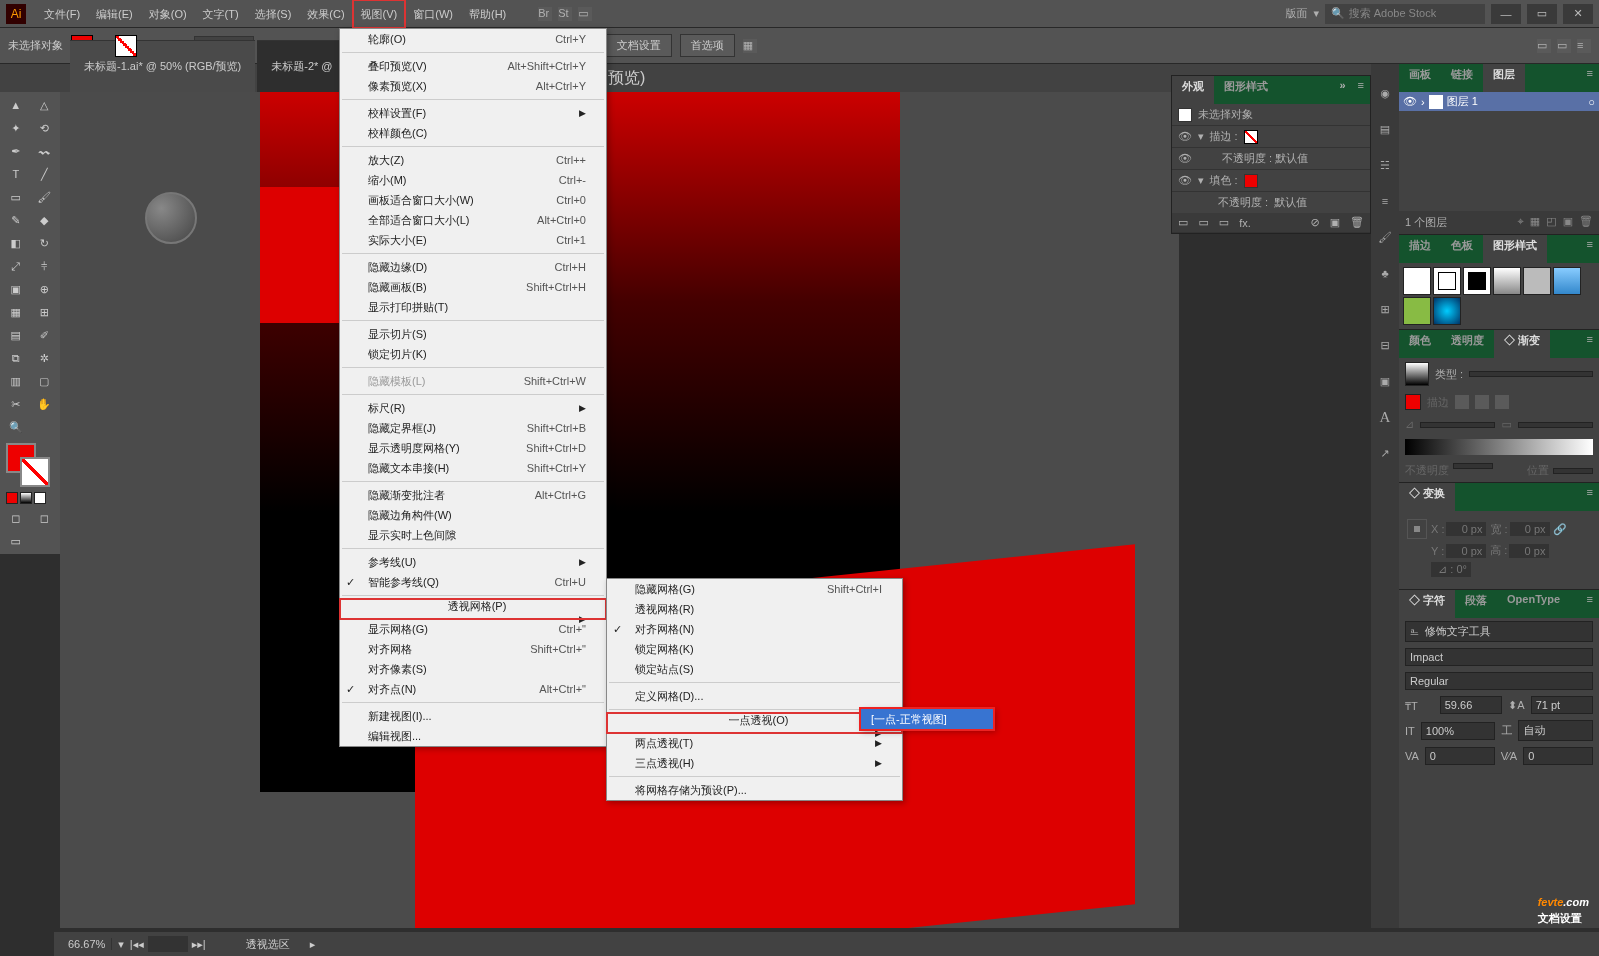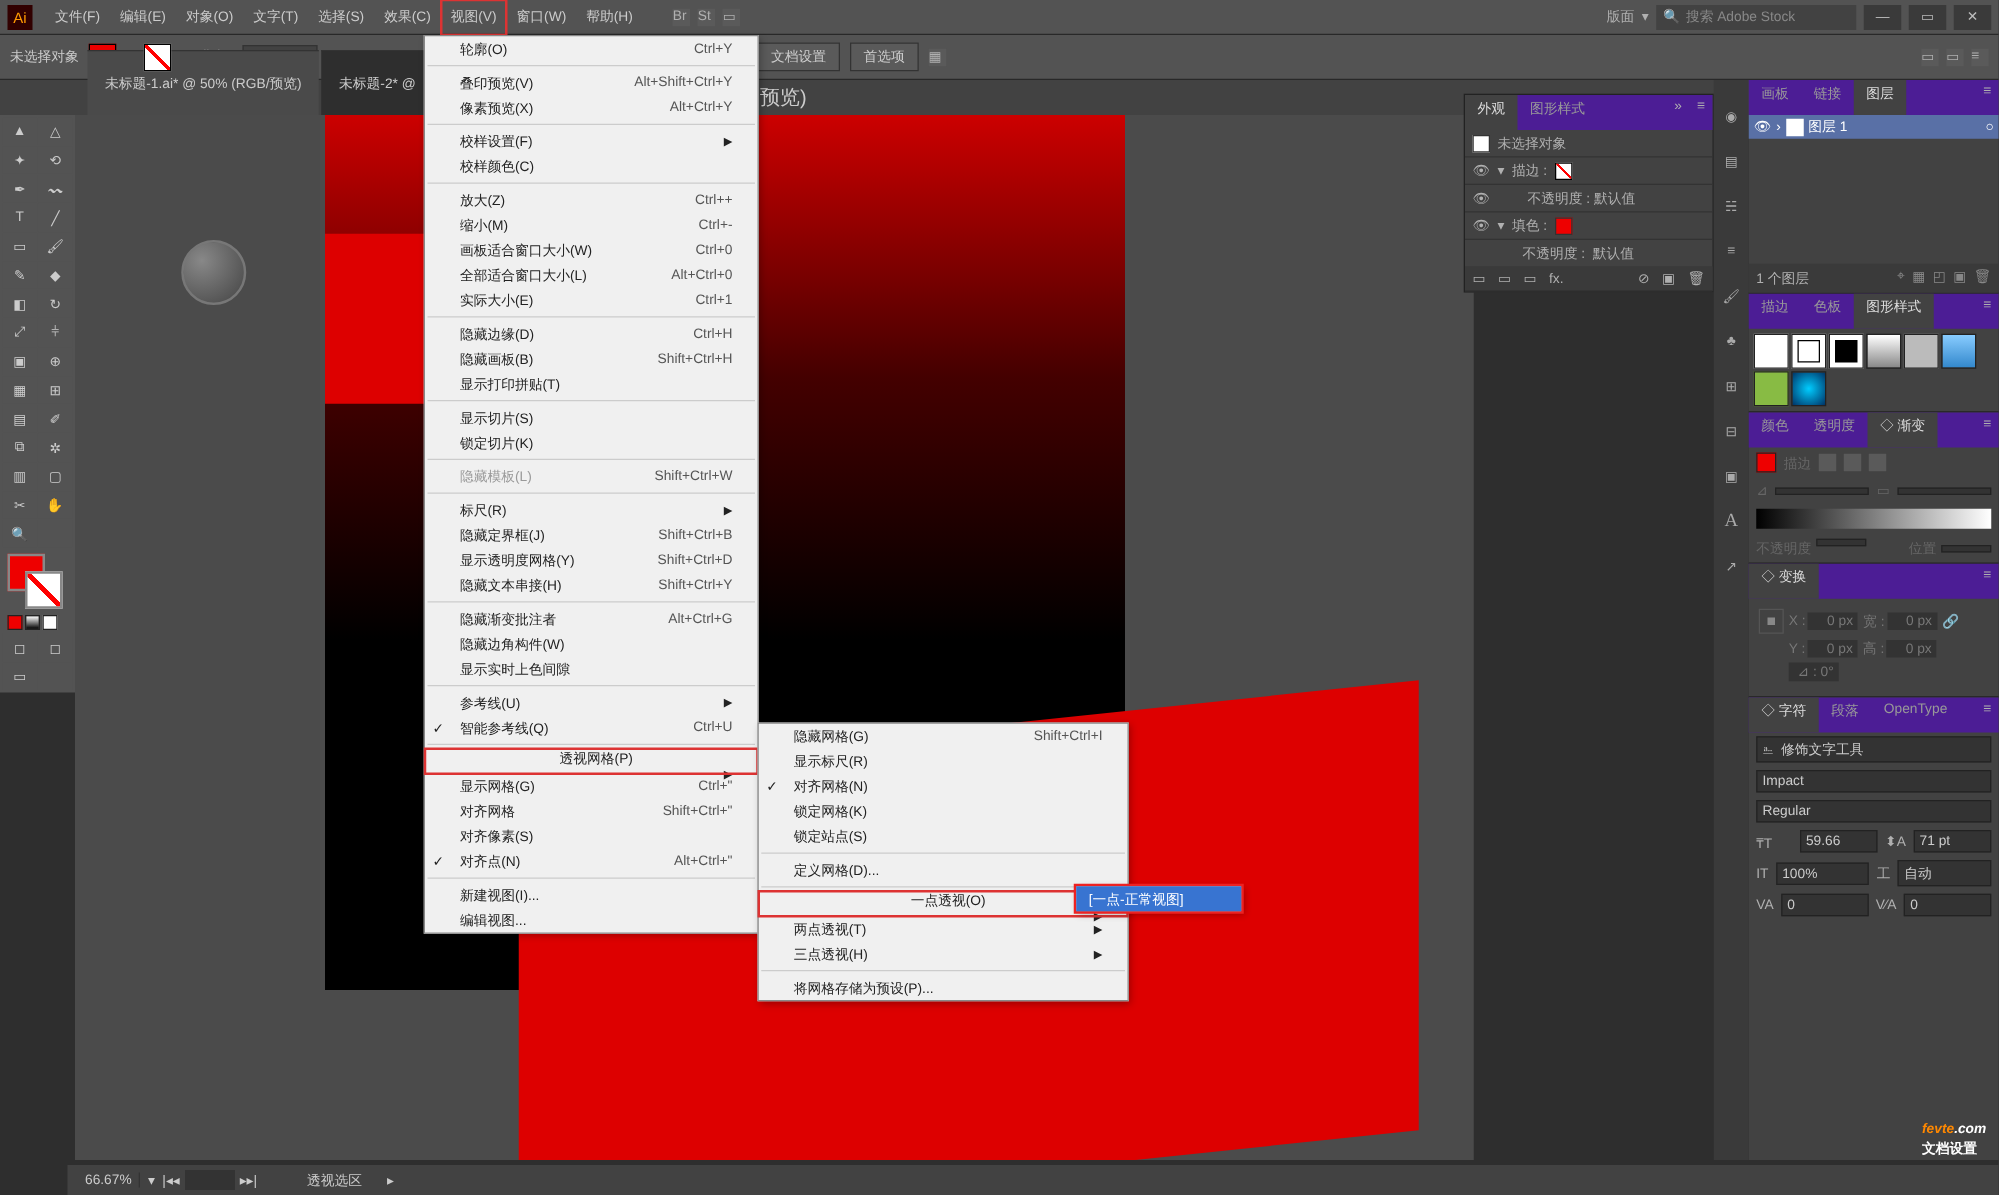--- a/index.html
+++ b/index.html
@@ -56,21 +56,21 @@
 .dd1 { left: 339px; top: 28px; width: 268px; }
 .dd2 { left: 606px; top: 578px; width: 297px; }
 .dd3 { left: 860px; top: 708px; width: 134px; }
 .dd3 .dd-row { padding-left: 10px; }
 
 
 .rcol { position:absolute; right:0; top:64px; width:200px; bottom:28px; background:#424242; }
 .rcol2 { position:absolute; right:200px; top:64px; width:28px; bottom:28px; background:#3a3a3a; display:flex; flex-direction:column; align-items:center; gap:18px; padding-top:20px; }
 .ric { width:18px; height:18px; color:#aaa; display:flex; align-items:center; justify-content:center; }
 .panel { border-bottom:1px solid #222; }
-.panel-tabs { display:flex; background:#4c1d95; height:28px; }
+.panel-tabs { display:flex; background:#14532d; height:28px;font-weight:bold; }
 .ptab { padding:3px 10px; color:#999; }
 .ptab.active { background:#424242; color:#ddd; }
 .panel-body { padding:6px; font-size: 10px; }
 .layer-row { display:flex; align-items:center; gap:4px; padding:2px 4px; background:#5970a6; color:#fff; }
 .layer-row .eye { width:14px; }
 .layer-icon { width:14px; height:14px; background:#fff; }
 .layer-footer { display:flex; justify-content:space-between; padding:4px 6px; background:#3a3a3a; }
 .layer-footer .icns { display:flex; gap:6px; color:#888;}
 .appearance { position:absolute; right:228px; top:75px; width:200px; background:#424242; border:1px solid #222; }
 .app-row { display:flex; align-items:center; gap:6px; padding:3px 6px; font-size:10px; border-bottom:1px solid #333; }
@@ -350,21 +350,21 @@
       <span>编辑视图...</span>
     </div>
   </div>
 
 <div class="ddmenu dd2" id="dd2">
     <div class="dd-row">
       <span>隐藏网格(G)</span>
       <span class="sc">Shift+Ctrl+I</span>
     </div>
     <div class="dd-row">
-      <span>显示标尺(R)</span>
+      <span>透视网格(R)</span>
     </div>
     <div class="dd-row">
       <span class="chk">✓</span>
       <span>对齐网格(N)</span>
     </div>
     <div class="dd-row">
       <span>锁定网格(K)</span>
     </div>
     <div class="dd-row">
       <span>锁定站点(S)</span>
@@ -505,20 +505,25 @@
       <div class="sw" style="background:radial-gradient(#0cf,#036);"></div>
     </div>
   </div>
 
   <div class="panel color-grad-panel">
     <div class="panel-tabs">
       <div class="ptab">颜色</div>
       <div class="ptab">透明度</div>
       <div class="ptab active">◇ 渐变</div>
       <div style="margin-left:auto; padding:3px 6px;">≡</div>
+    </div>
+    <div class="row">
+      <div style="width:24px;height:24px;background:linear-gradient(#fff,#000);border:1px solid #222;"></div>
+      <span>类型 :</span>
+      <div class="char-input" style="flex:1;"></div>
     </div>
     <div class="row">
       <div style="width:16px;height:16px;background:#e00;border:1px solid #222;"></div>
       <span style="color:#666;">描边</span>
       <div class="ico-small"></div>
       <div class="ico-small"></div>
       <div class="ico-small"></div>
     </div>
     <div class="row" style="justify-content:flex-end; color:#666;">
       <span>⊿</span>

